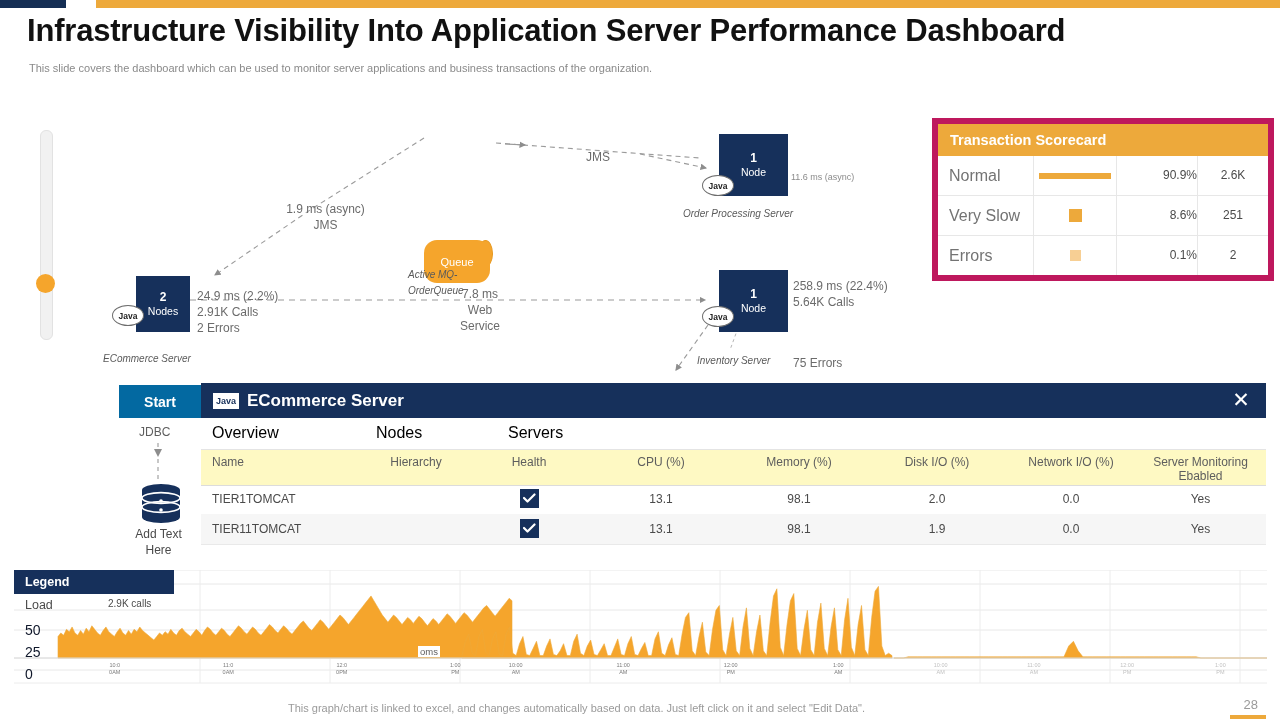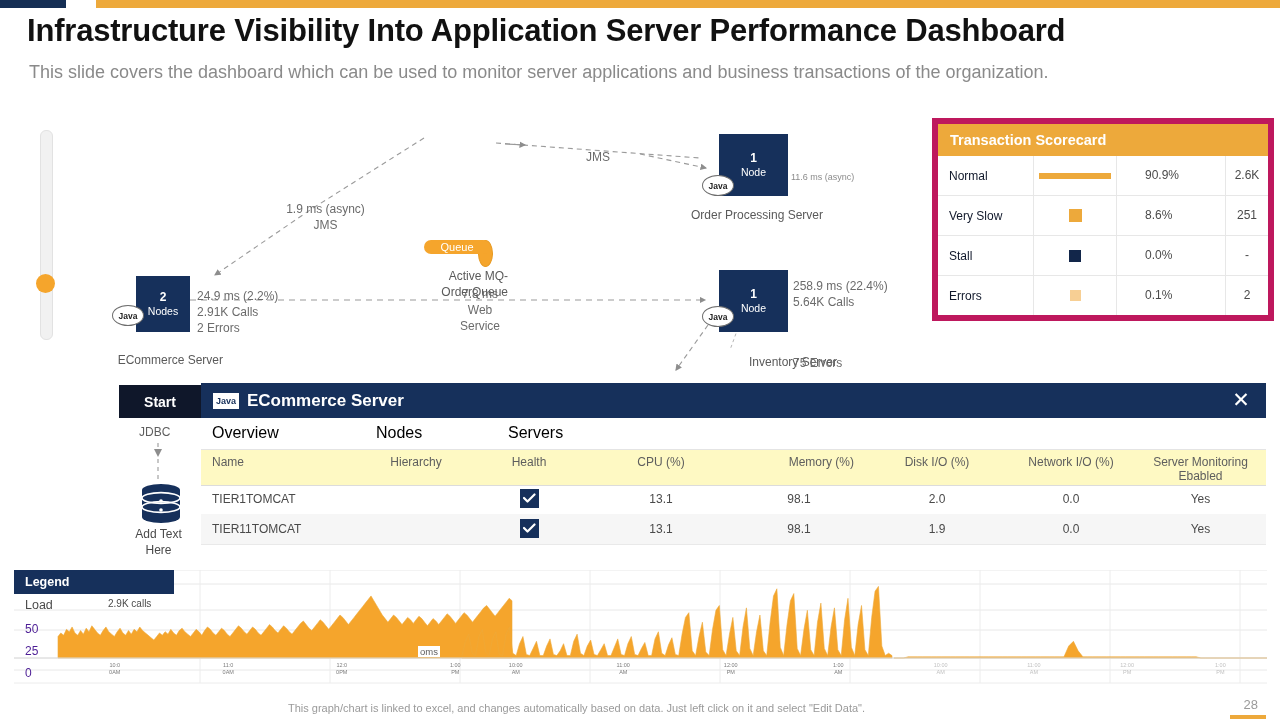--- a/index.html
+++ b/index.html
@@ -14,21 +14,21 @@
   .bar-orange{position:absolute;left:96px;top:0;width:1184px;height:8px;background:#eda93b;}
 
   
   .page-title{
     position:absolute;left:27px;top:13px;width:1200px;
     font-size:31px;font-weight:bold;color:#111111;letter-spacing:-.2px;
     white-space:nowrap;
   }
   .page-subtitle{
     position:absolute;left:29px;top:62px;width:1100px;
-    font-size:18px;color:#8a8a8a;
+    font-size:11px;color:#8a8a8a;
   }
 
   
   .slider-track{
     position:absolute;left:40px;top:130px;width:11px;height:208px;
     background:#f1f1f1;border:1px solid #e2e2e2;border-radius:6px;
   }
   .slider-thumb{
     position:absolute;left:36px;top:274px;width:19px;height:19px;
     border-radius:50%;background:#f5a52c;
@@ -44,24 +44,24 @@
     font-size:10.5px;line-height:1.15;
   }
   .node-box .n-num{font-size:12px;font-weight:bold;}
   .java-badge{
     position:absolute;width:30px;height:19px;border-radius:50%;
     background:#ffffff;border:1px solid #6d6d6d;color:#1d1d1d;
     font-size:8.5px;font-weight:bold;
     display:flex;align-items:center;justify-content:center;
   }
   .node-caption{
-    position:absolute;font-size:12px;color:#5a5a5a;text-align:right;white-space:nowrap;
+    position:absolute;font-size:10px;color:#5a5a5a;text-align:left;white-space:nowrap;font-style:italic;
   }
   .queue-pill{
-    position:absolute;left:424px;top:130px;width:66px;height:14px;
+    position:absolute;left:424px;top:130px;width:66px;height:43px;
     background:#f5a52c;border-radius:13px;color:#ffffff;font-size:11px;
     display:flex;align-items:center;justify-content:center;
   }
   .queue-cap{
     position:absolute;left:478px;top:130px;width:13px;height:25px;
     border-radius:50%;background:#f5a52c;border:1px solid #e79a22;
   }
   .edge-label{
     position:absolute;font-size:12px;color:#6b6b6b;line-height:1.28;white-space:nowrap;
   }
@@ -72,30 +72,30 @@
   .scorecard{
     position:absolute;left:932px;top:118px;width:330px;
     border:6px solid #be185d;background:#ffffff;
   }
   .sc-head{
     background:#eda93b;color:#ffffff;font-size:14.5px;font-weight:bold;
     padding:8px 12px;
   }
   .sc-row{display:flex;border-top:1px solid #e7e7e7;height:39px;align-items:center;}
   .sc-row:first-of-type{border-top:none;}
-  .sc-c1{width:84px;padding-left:11px;font-size:12px;color:#0f172a;}
+  .sc-c1{width:84px;padding-left:11px;font-size:16px;color:#737373;}
   .sc-c2{width:82px;display:flex;align-items:center;justify-content:center;border-left:1px solid #e7e7e7;height:100%;}
-  .sc-c3{width:80px;text-align:left;font-size:12px;color:#4a4a4a;border-left:1px solid #e7e7e7;height:100%;line-height:39px;padding-left:28px;}
+  .sc-c3{width:80px;text-align:right;font-size:12px;color:#4a4a4a;border-left:1px solid #e7e7e7;height:100%;line-height:39px;}
   .sc-c4{flex:1;text-align:center;font-size:12px;color:#4a4a4a;border-left:1px solid #e7e7e7;height:100%;line-height:39px;}
   .sc-mark{display:block;}
 
   
   .start-tab{
     position:absolute;left:119px;top:385px;width:82px;height:33px;
-    background:#0f172a;color:#ffffff;font-size:14px;font-weight:bold;
+    background:#0369a1;color:#ffffff;font-size:14px;font-weight:bold;
     display:flex;align-items:center;justify-content:center;
   }
   .panel{
     position:absolute;left:201px;top:383px;width:1065px;height:165px;background:#ffffff;
   }
   .panel-title{
     position:absolute;left:0;top:0;width:1065px;height:35px;background:#16305b;
     display:flex;align-items:center;
   }
   .pt-java{
@@ -138,21 +138,21 @@
   
   .chart-wrap{position:absolute;left:14px;top:570px;width:1253px;height:115px;}
   .chart-svg{position:absolute;left:0;top:0;}
   .legend-box{
     position:absolute;left:0;top:0;width:160px;height:24px;background:#16305b;
     color:#ffffff;font-size:12.5px;font-weight:bold;display:flex;align-items:center;
     padding-left:11px;box-sizing:border-box;
   }
   .legend-load{position:absolute;left:11px;top:28px;font-size:12.5px;color:#4a4a4a;}
   .legend-val{position:absolute;left:94px;top:28px;font-size:10px;color:#4a4a4a;}
-  .y-lab{position:absolute;font-size:12px;color:#4c1d95;}
+  .y-lab{position:absolute;font-size:14px;color:#0f172a;}
   .x-lab{position:absolute;font-size:5.5px;color:#7c7c7c;text-align:center;line-height:1.25;width:40px;}
   .x-lab.faint{color:#c2c2c2;}
   .oms-lab{position:absolute;left:418px;top:646px;font-size:9.5px;color:#5e5e5e;background:#ffffff;padding:0 2px;}
 
   
   .footer-note{
     position:absolute;left:288px;top:702px;width:900px;
     font-size:11px;color:#9a9a9a;
   }
   .pg-num{position:absolute;right:22px;top:697px;font-size:13px;color:#9a9a9a;}
@@ -250,28 +250,20 @@
       </div>
       <div class="sc-row">
         <div class="sc-c1">Very Slow</div>
         <div class="sc-c2">
           <span class="sc-mark" style="width:13px;height:13px;background:#eda93b;"></span>
         </div>
         <div class="sc-c3">8.6%</div>
         <div class="sc-c4">251</div>
       </div>
       <div class="sc-row">
-        <div class="sc-c1">Stall</div>
-        <div class="sc-c2">
-          <span class="sc-mark" style="width:12px;height:12px;background:#12264a;"></span>
-        </div>
-        <div class="sc-c3">0.0%</div>
-        <div class="sc-c4">-</div>
-      </div>
-      <div class="sc-row">
         <div class="sc-c1">Errors</div>
         <div class="sc-c2">
           <span class="sc-mark" style="width:11px;height:11px;background:#f7cf94;"></span>
         </div>
         <div class="sc-c3">0.1%</div>
         <div class="sc-c4">2</div>
       </div>
     </div>
 </div>
 
@@ -286,21 +278,21 @@
   <div class="panel-tabs" id="panel-tabs">
       <div class="ptab" style="left: 11px;">Overview</div>
       <div class="ptab" style="left: 175px;">Nodes</div>
       <div class="ptab" style="left: 307px;">Servers</div>
     </div>
   <div class="panel-thead" id="panel-thead">
       <div class="cell hdr" style="left: 11px; width: 150px; top: 5px; line-height: 1.2;">Name</div>
       <div class="cell hdr ctr" style="left: 160px; width: 110px; top: 5px; line-height: 1.2;">Hierarchy</div>
       <div class="cell hdr ctr" style="left: 288px; width: 80px; top: 5px; line-height: 1.2;">Health</div>
       <div class="cell hdr ctr" style="left: 415px; width: 90px; top: 5px; line-height: 1.2;">CPU (%)</div>
-      <div class="cell hdr ctr" style="left: 543px; width: 110px; top: 5px; line-height: 1.2; text-align: right;">Memory (%)</div>
+      <div class="cell hdr ctr" style="left: 543px; width: 110px; top: 5px; line-height: 1.2;">Memory (%)</div>
       <div class="cell hdr ctr" style="left: 686px; width: 100px; top: 5px; line-height: 1.2;">Disk I/O (%)</div>
       <div class="cell hdr ctr" style="left: 810px; width: 120px; top: 5px; line-height: 1.2;">Network I/O (%)</div>
       <div class="cell hdr ctr" style="left: 942px; width: 115px; top: 5px; line-height: 1.2;">Server  Monitoring Ebabled</div>
     </div>
   <div id="panel-rows">
       <div class="panel-row" style="top: 101px;">
         <div class="cell" style="left: 11px; width: 150px; top: 8px;">TIER1TOMCAT</div>
         <div class="cell ctr" style="left: 160px; width: 110px; top: 8px;"></div>
         <div class="check" style="left: 319px; top: 5px;">
           <svg width="13" height="11" viewBox="0 0 13 11">

